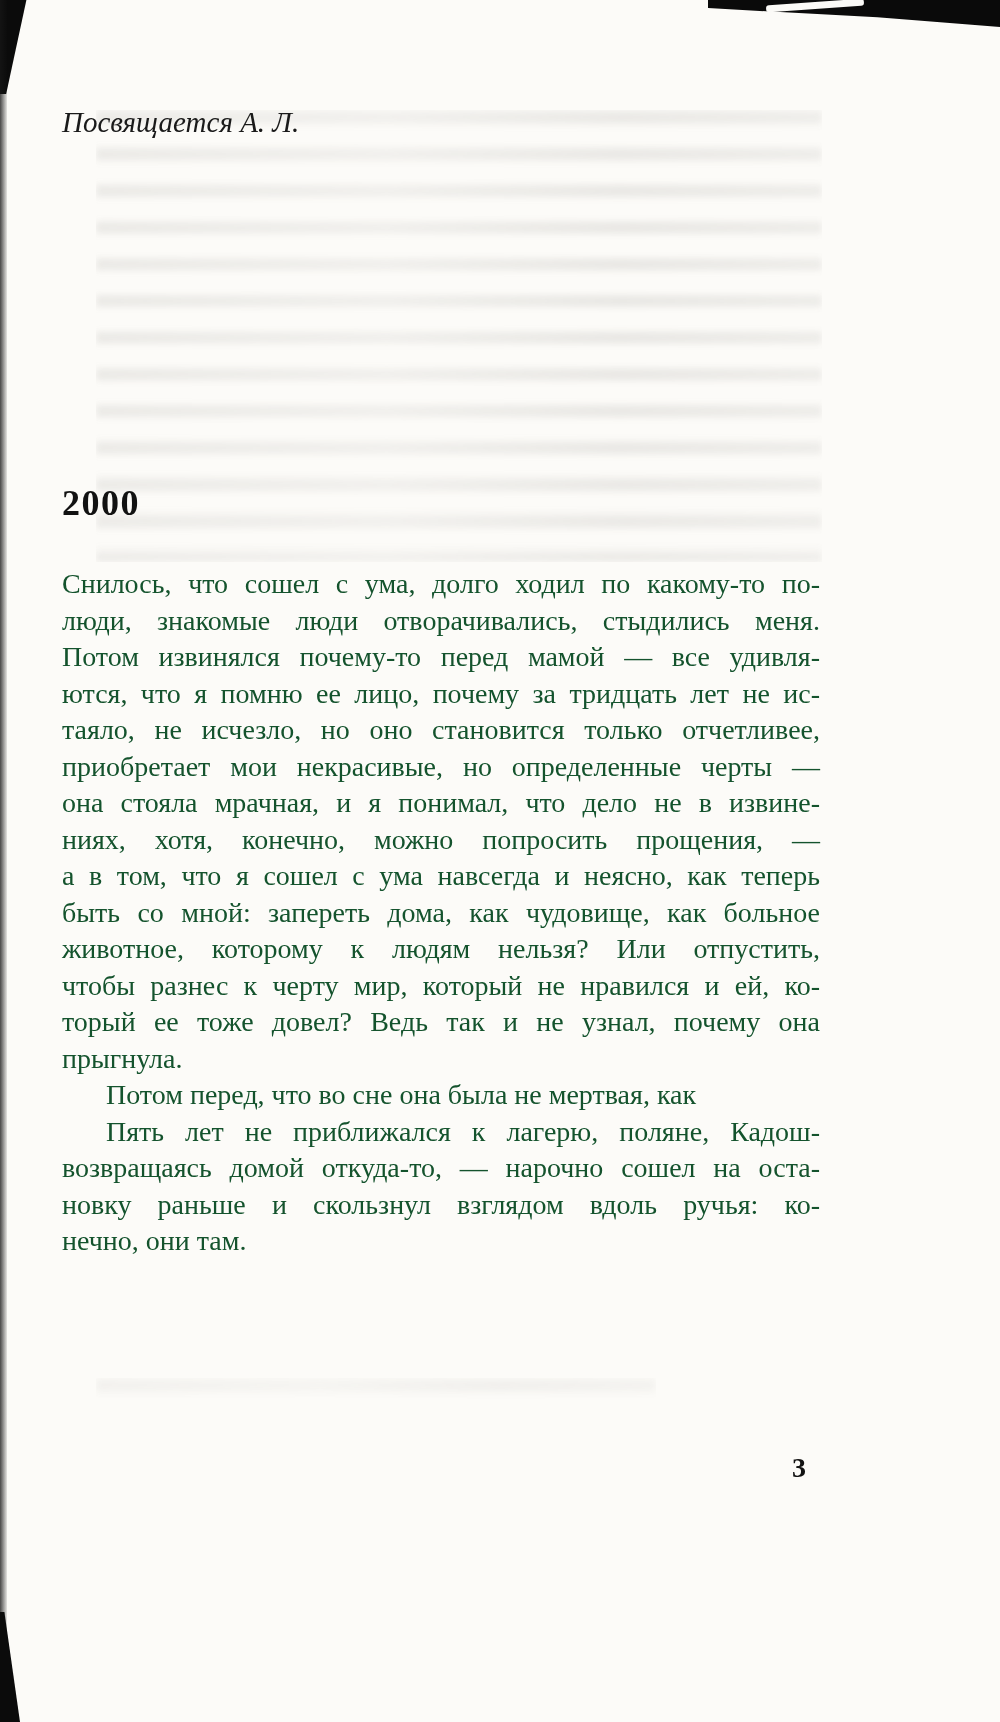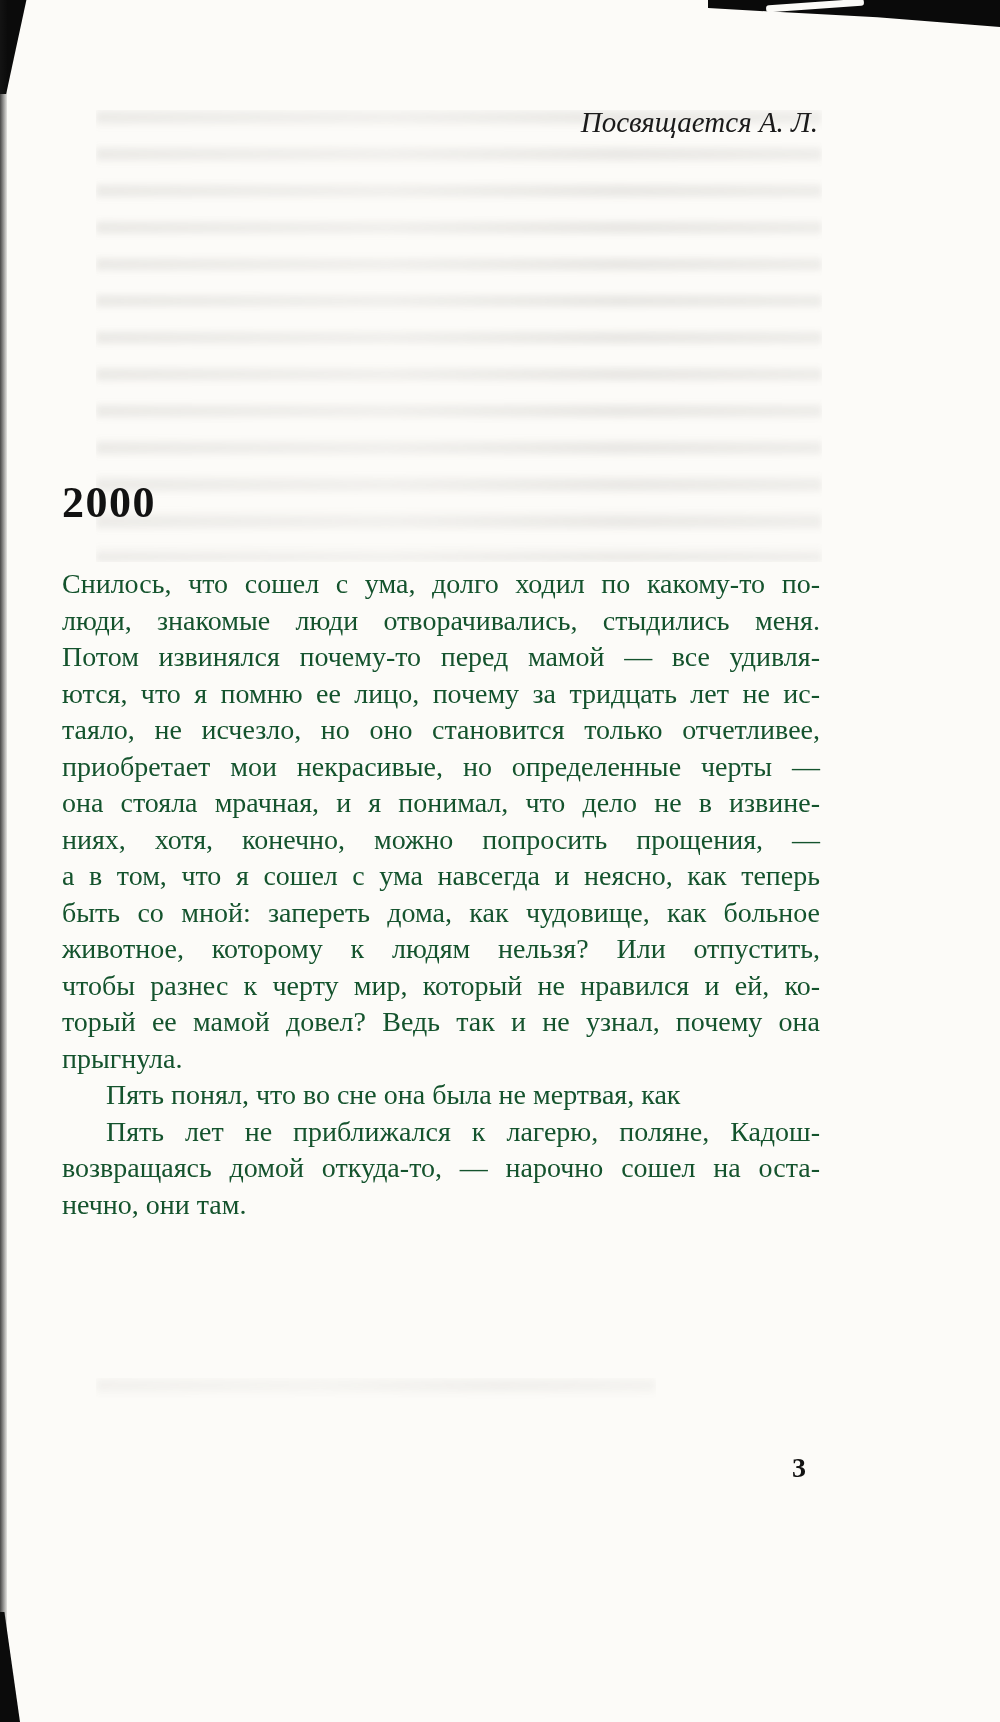--- a/index.html
+++ b/index.html
@@ -51,31 +51,30 @@
   }
   .crease-mark {
     top: 2px; right: 136px; width: 98px; height: 7px;
     background: #fbfaf7; transform: rotate(-4deg); border-radius: 3px;
   }
 
   
   .dedication {
     position: absolute; z-index: 2;
     left: 62px; top: 103px; width: 756px;
-    text-align: right;
     font-style: italic;
     font-size: 29px;
     line-height: 38px;
     color: #1a1a1a;
   }
   .heading {
     position: absolute; z-index: 2;
     left: 62px; top: 482px;
     margin: 0;
-    font-size: 44px;
+    font-size: 36px;
     font-weight: 700;
     letter-spacing: 1.5px;
     line-height: 42px;
     color: #121212;
   }
   .body-text {
     position: absolute; z-index: 2;
     left: 62px; top: 566px; width: 758px;
     font-size: 28px;
     line-height: 36.5px;
@@ -118,28 +117,29 @@
         <div class="tline">Потом извинялся почему-то перед мамой — все удивля-</div>
         <div class="tline">ются, что я помню ее лицо, почему за тридцать лет не ис-</div>
         <div class="tline">таяло, не исчезло, но оно становится только отчетливее,</div>
         <div class="tline">приобретает мои некрасивые, но определенные черты —</div>
         <div class="tline">она стояла мрачная, и я понимал, что дело не в извине-</div>
         <div class="tline">ниях, хотя, конечно, можно попросить прощения, —</div>
         <div class="tline">а в том, что я сошел с ума навсегда и неясно, как теперь</div>
         <div class="tline">быть со мной: запереть дома, как чудовище, как больное</div>
         <div class="tline">животное, которому к людям нельзя? Или отпустить,</div>
         <div class="tline">чтобы разнес к черту мир, который не нравился и ей, ко-</div>
-        <div class="tline">торый ее мамой довел? Ведь так и не узнал, почему она</div>
+        <div class="tline">торый ее тоже довел? Ведь так и не узнал, почему она</div>
         <div class="tline">прыгнула.</div>
       </div>
     <div class="para para-indent">
-        <div class="tline">Пять понял, что во сне она была не мертвая, как</div>
+        <div class="tline">Потом перед, что во сне она была не мертвая, как</div>
       </div>
     <div class="para para-indent">
         <div class="tline">Пять лет не приближался к лагерю, поляне, Кадош-</div>
         <div class="tline">возвращаясь домой откуда-то, — нарочно сошел на оста-</div>
+        <div class="tline">новку раньше и скользнул взглядом вдоль ручья: ко-</div>
         <div class="tline">нечно, они там.</div>
       </div>
   </div>
 
   <div class="page-number">3</div>
 
 </div>
 
 </body></html>

